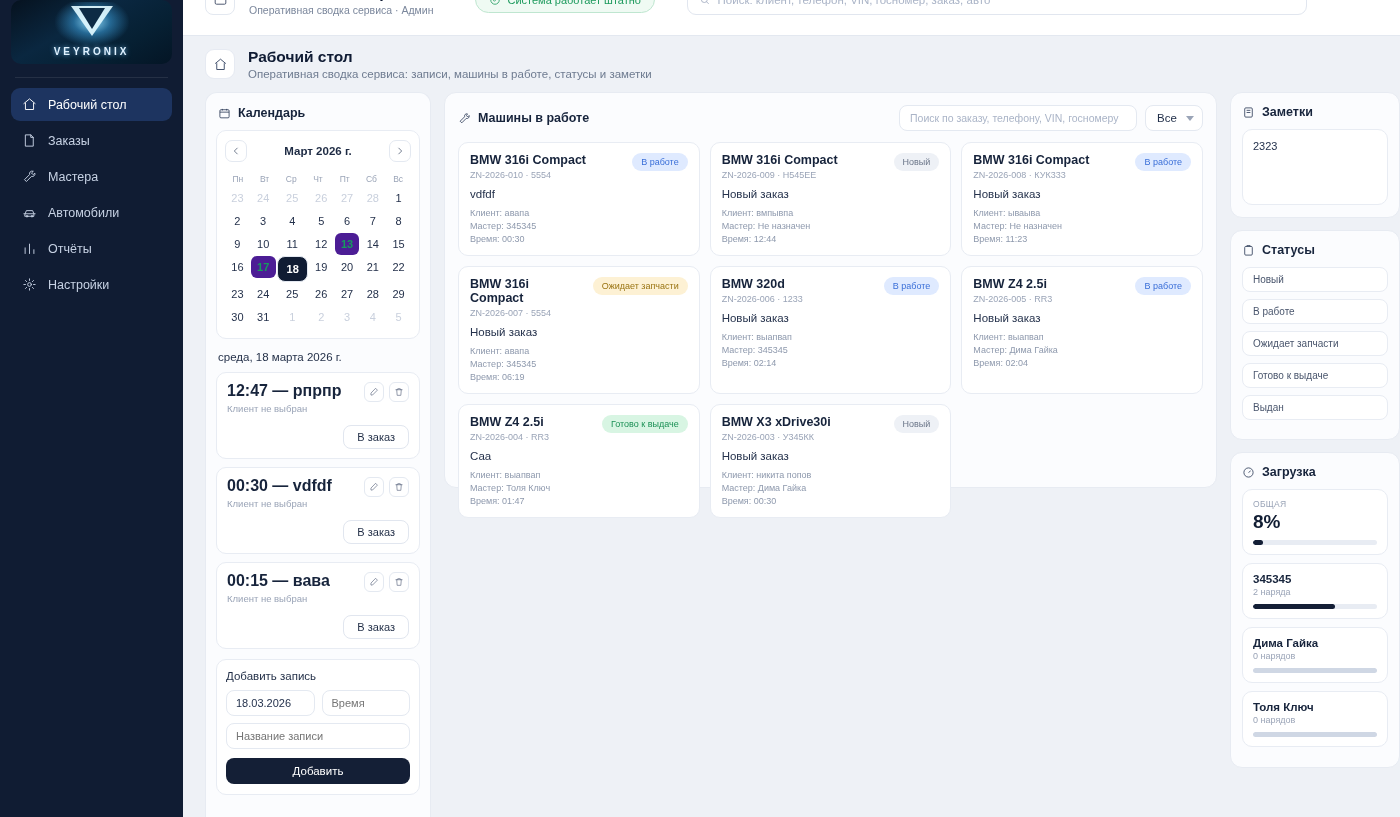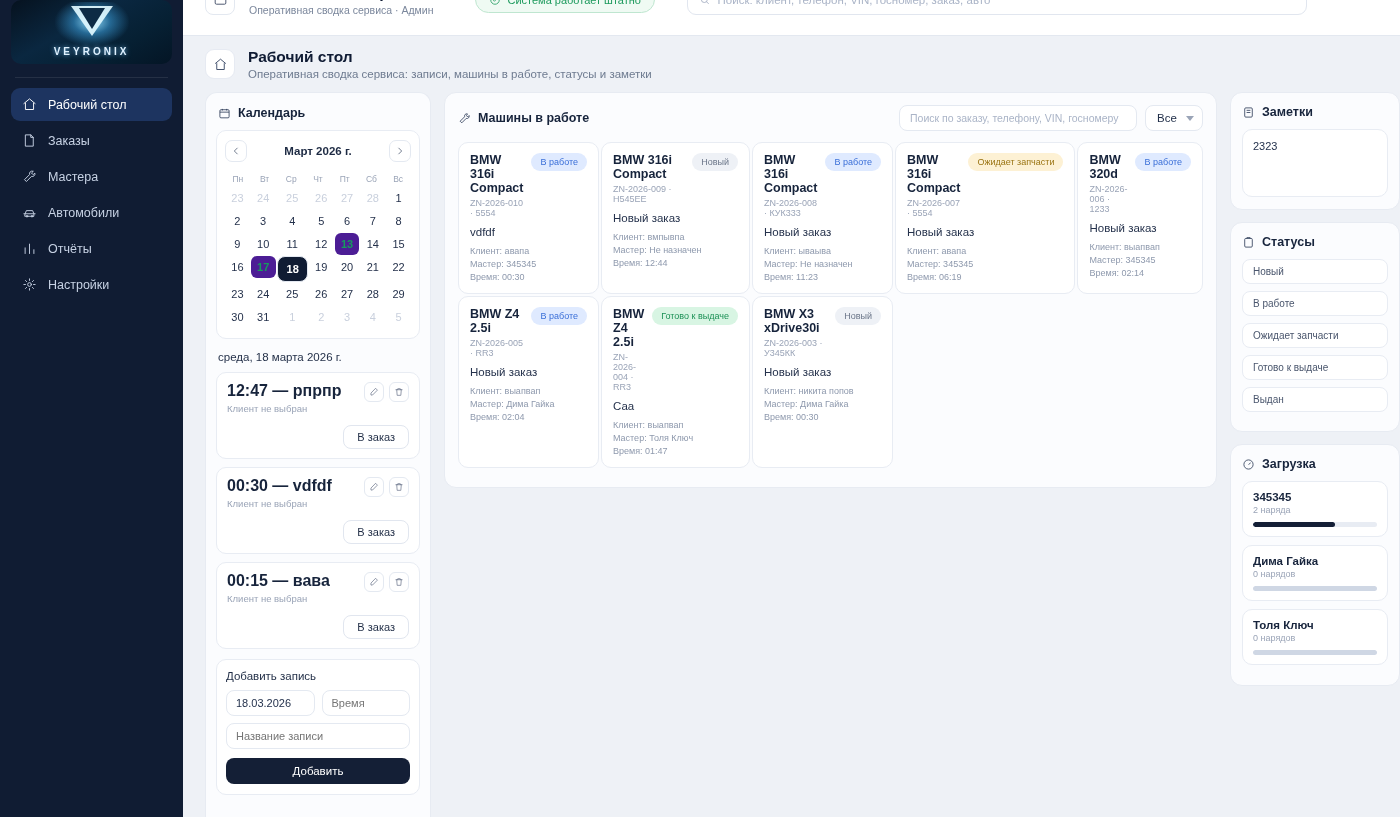--- a/index.html
+++ b/index.html
@@ -194,21 +194,21 @@
   .search-sm {
     width: 238px; height: 26px; border: 1px solid #e4e9f1; border-radius: 8px; background: #fff;
     font-size: 10.5px; color: #23314c; padding: 0 10px; outline: none; font-family: inherit;
   }
   .search-sm::placeholder { color: #aab4c7; }
   .sel-sm {
     height: 26px; min-width: 58px; border: 1px solid #e4e9f1; border-radius: 8px; background: #fff;
     font-size: 11.5px; color: #22304a; padding: 0 8px 0 11px;
     display: flex; align-items: center; justify-content: space-between; gap: 7px; cursor: pointer;
   }
-  .cards { display: grid; grid-template-columns: repeat(5, 1fr); gap: 2px; }
+  .cards { display: grid; grid-template-columns: repeat(3, 1fr); gap: 10px; }
   .car-card { background: #fff; border: 1px solid #e8ecf3; border-radius: 10px; padding: 10px 11px 11px; }
   .cc-top { display: flex; align-items: flex-start; justify-content: space-between; gap: 8px; }
   .cc-name { font-size: 12.5px; font-weight: 700; color: #16233b; }
   .cc-meta { font-size: 9px; color: #9aa4b7; margin-top: 3px; }
   .cc-desc { font-size: 11.5px; color: #25324c; margin-top: 8px; }
   .cc-lines { margin-top: 8px; display: flex; flex-direction: column; gap: 3px; }
   .cc-line { font-size: 9px; color: #8e99ad; }
   .badge {
     flex: 0 0 auto; height: 18px; padding: 0 9px; border-radius: 9px;
     font-size: 9px; display: flex; align-items: center; white-space: nowrap;
@@ -220,21 +220,21 @@
 
   
   .col-right {
     width: 170px; flex: 0 0 170px; padding-right: 0; overflow: hidden;
     display: flex; flex-direction: column; gap: 12px;
   }
   .rpanel { background:#fbfcfe; border: 1px solid #e7ebf2; border-radius: 12px; padding: 12px 11px; }
   .rhead { display: flex; align-items: center; gap: 7px; margin-bottom: 10px; }
   .rhead svg { width: 13px; height: 13px; stroke: #2b3a56; fill: none; stroke-width: 1.5; }
   .rhead .t { font-size: 12.5px; font-weight: 700; color: #17243c; white-space: nowrap; }
-  .note-card { background:#fff; border: 1px solid #e8ecf3; border-radius: 10px; padding: 10px; height: 68px; }
+  .note-card { background:#fff; border: 1px solid #e8ecf3; border-radius: 10px; padding: 10px; height: 76px; }
   .note-txt { font-size: 11px; color: #23314c; }
   .chip {
     height: 25px; border: 1px solid #e8ecf3; border-radius: 8px; background: #fff;
     display: flex; align-items: center; padding: 0 10px; font-size: 10px; color: #4a566d;
     margin-bottom: 7px; white-space: nowrap; cursor: pointer;
   }
   .load-card { background:#fff; border: 1px solid #e8ecf3; border-radius: 10px; padding: 9px 10px; margin-bottom: 8px; }
   .load-cap { font-size: 8.5px; color: #9aa4b7; letter-spacing: .3px; }
   .load-big { font-size: 19px; font-weight: 800; color: #111d33; margin-top: 2px; }
   .load-name { font-size: 11.5px; font-weight: 600; color: #17243c; white-space: nowrap; }
@@ -697,20 +697,27 @@
         </div>
 
         <div class="rpanel">
           <div class="rhead">
             <svg viewBox="0 0 24 24">
                 <circle cx="12" cy="12" r="8.5"></circle>
                 <path d="M12 12l4-3"></path>
               </svg>
             <span class="t">Загрузка</span>
           </div>
+          <div class="load-card">
+            <div class="load-cap">ОБЩАЯ</div>
+            <div class="load-big">8%</div>
+            <div class="bar">
+                <i id="total-bar" style="width: 8%;"></i>
+              </div>
+          </div>
           <div id="master-load">
               <div class="load-card">
                 <div class="load-name">345345</div>
                 <div class="load-sub">2 наряда</div>
                 <div class="bar">
                   <i style="width: 66%;"></i>
                 </div>
               </div>
               <div class="load-card">
                 <div class="load-name">Дима Гайка</div>

